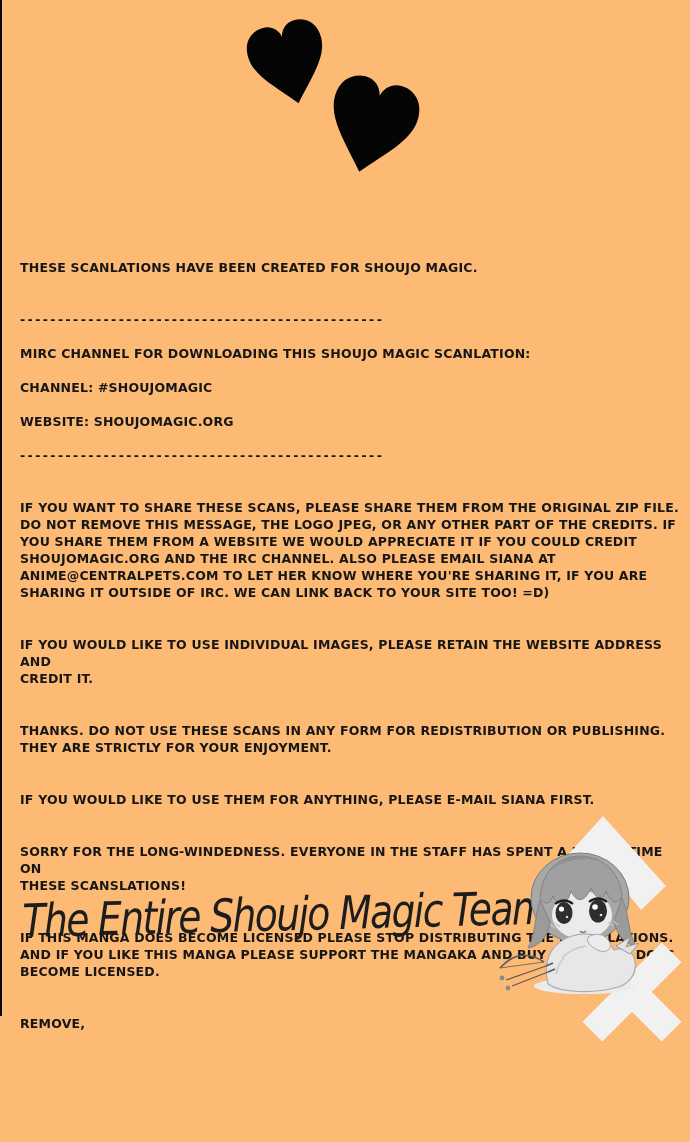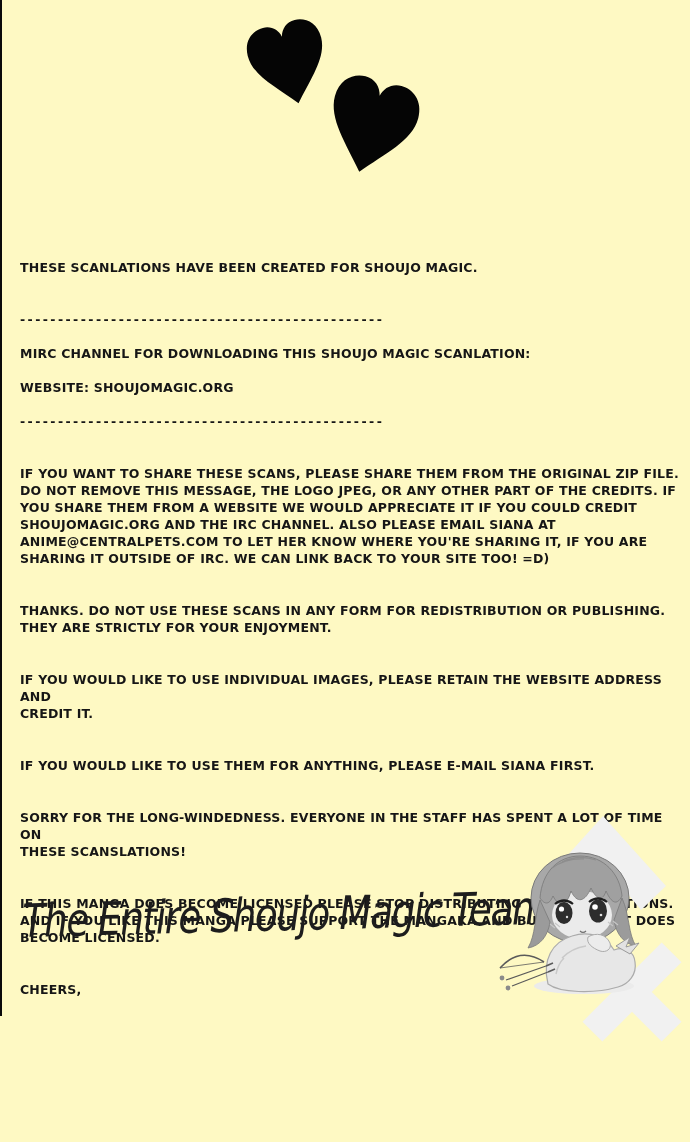--- a/index.html
+++ b/index.html
@@ -1,19 +1,19 @@
 <!DOCTYPE html>
 <html><head>
 <meta charset="utf-8">
 <style>
   html,body{margin:0;padding:0;background:#888;}
   .page{
     position:relative;
     width:690px;height:1142px;
-    background:#fef9c3;
+    background:#fdba74;
     overflow:hidden;
     font-family:"DejaVu Sans","Liberation Sans",sans-serif;
     color:#161616;
   }
   .left-edge{
     position:absolute;left:0;top:0;width:2px;height:1016px;
     background:#0a0a0a;
   }
   .hearts{position:absolute;left:240px;top:12px;width:200px;height:200px;}
   .heart{position:absolute;}
@@ -54,39 +54,40 @@
     </svg>
     <svg class="heart heart-2" viewBox="0 0 100 100" preserveAspectRatio="none">
       <path d="M50,92 C30,70 6,52 6,30 C6,13 19,5 31,5 C41,5 48,11 50,19 C52,11 59,5 69,5 C81,5 94,13 94,30 C94,52 70,70 50,92 Z" fill="#050505"></path>
     </svg>
   </div>
 
   <div class="text-block">
     <p>THESE SCANLATIONS HAVE BEEN CREATED FOR SHOUJO MAGIC.</p>
     <p class="divider">------------------------------------------------</p>
     <p class="tight">MIRC CHANNEL FOR DOWNLOADING THIS SHOUJO MAGIC SCANLATION:</p>
+    <p class="tight">CHANNEL: #SHOUJOMAGIC</p>
     <p class="tight">WEBSITE: SHOUJOMAGIC.ORG</p>
     <p class="divider" style="margin-bottom:18px;">------------------------------------------------</p>
     <p>IF YOU WANT TO SHARE THESE SCANS, PLEASE SHARE THEM FROM THE ORIGINAL ZIP FILE.
 DO NOT REMOVE THIS MESSAGE, THE LOGO JPEG, OR ANY OTHER PART OF THE CREDITS. IF
 YOU SHARE THEM FROM A WEBSITE WE WOULD APPRECIATE IT IF YOU COULD CREDIT
 SHOUJOMAGIC.ORG AND THE IRC CHANNEL. ALSO PLEASE EMAIL SIANA AT
 ANIME@CENTRALPETS.COM TO LET HER KNOW WHERE YOU'RE SHARING IT, IF YOU ARE
 SHARING IT OUTSIDE OF IRC. WE CAN LINK BACK TO YOUR SITE TOO! =D)</p>
+    <p>IF YOU WOULD LIKE TO USE INDIVIDUAL IMAGES, PLEASE RETAIN THE WEBSITE ADDRESS AND
+CREDIT IT.</p>
     <p>THANKS. DO NOT USE THESE SCANS IN ANY FORM FOR REDISTRIBUTION OR PUBLISHING.
 THEY ARE STRICTLY FOR YOUR ENJOYMENT.</p>
-    <p>IF YOU WOULD LIKE TO USE INDIVIDUAL IMAGES, PLEASE RETAIN THE WEBSITE ADDRESS AND
-CREDIT IT.</p>
     <p>IF YOU WOULD LIKE TO USE THEM FOR ANYTHING, PLEASE E-MAIL SIANA FIRST.</p>
     <p>SORRY FOR THE LONG-WINDEDNESS. EVERYONE IN THE STAFF HAS SPENT A LOT OF TIME ON
 THESE SCANSLATIONS!</p>
     <p>IF THIS MANGA DOES BECOME LICENSED PLEASE STOP DISTRIBUTING THE SCANSLATIONS.
 AND IF YOU LIKE THIS MANGA PLEASE SUPPORT THE MANGAKA AND BUY IT WHEN IT DOES
 BECOME LICENSED.</p>
-    <p>CHEERS,</p>
+    <p>REMOVE,</p>
   </div>
 
   <div class="signature">The Entire Shoujo Magic Team!</div>
 
   <svg class="artwork" viewBox="0 0 196 246" width="196" height="246">
 
     <path d="M111,20 L174,90 L149,114 L111,68 L71,116 L46,92 Z" fill="#f1f1f1"></path>
     <g transform="translate(140,196)" fill="#f1f1f1">
       <rect x="-56" y="-14" width="112" height="28" transform="rotate(45)"></rect>
       <rect x="-56" y="-14" width="112" height="28" transform="rotate(-45)"></rect>

